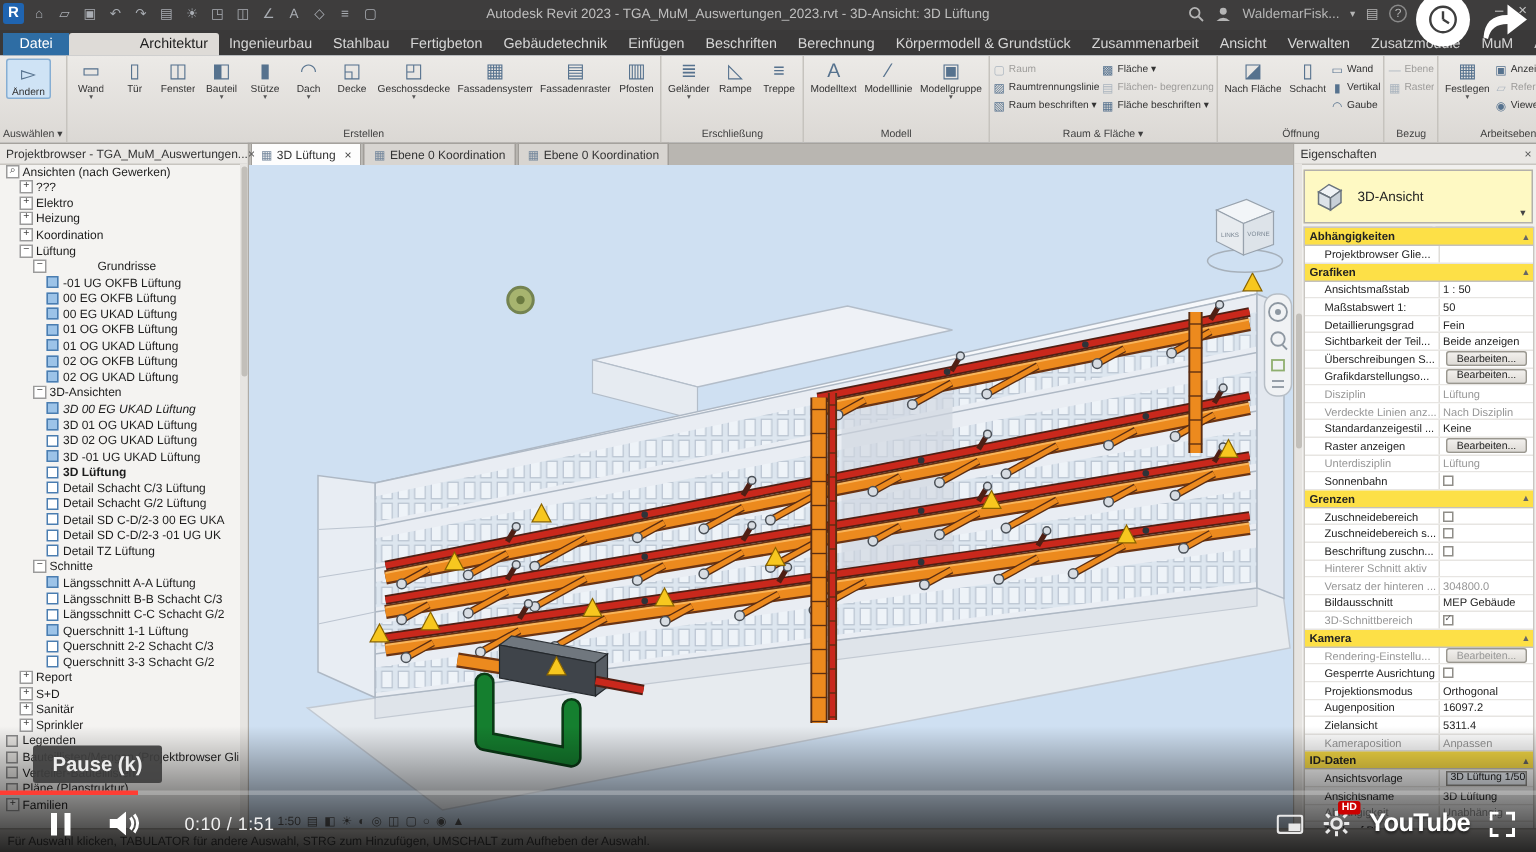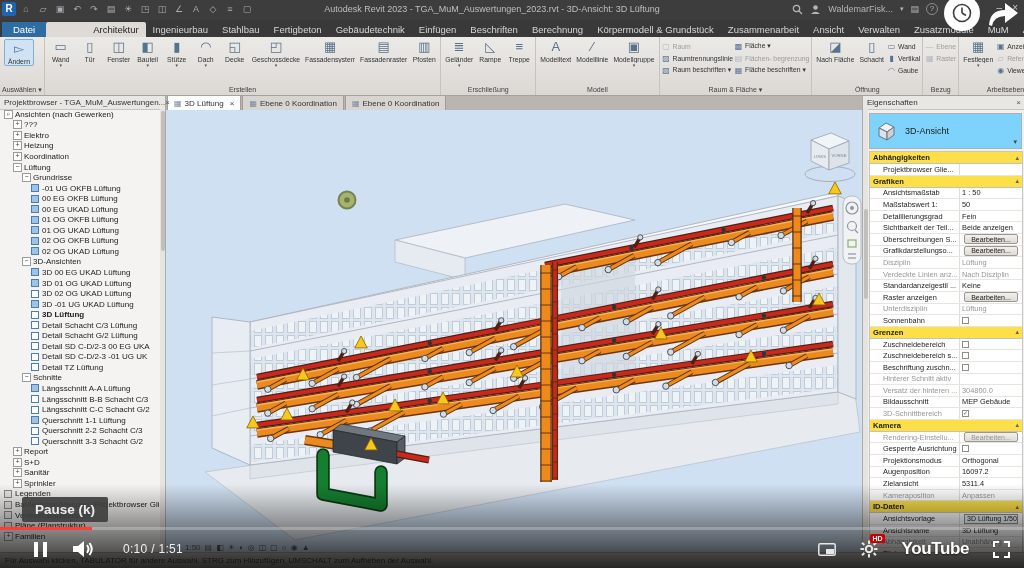--- a/index.html
+++ b/index.html
@@ -66,21 +66,21 @@
             align-items:flex-end;padding-left:2px;gap:1px;box-sizing:border-box;}
   .vtab{height:14px;display:flex;align-items:center;font-size:8px;padding:0 6px;background:#d8d5d1;color:#333;
         border:1px solid #a19e99;border-bottom:none;white-space:nowrap;}
   .vtab.active{background:#fdfdfd;}
   .vicon{font-size:8px;color:#74879c;margin-right:3px;}
   .vclose{margin-left:6px;font-size:8px;color:#444;}
   .viewport{position:absolute;left:0;top:15px;}
   .viewbar{position:absolute;left:20px;top:448px;display:flex;gap:4px;font-size:8px;color:#5c5c5c;z-index:3;}
 
   
-  .typesel{margin:3px 3px 2px 6px;height:34px;background:#7dd3fc;border:1px solid #b3b0ab;display:flex;align-items:center;}
+  .typesel{margin:3px 3px 2px 6px;height:34px;background:#fef9c3;border:1px solid #b3b0ab;display:flex;align-items:center;}
   .typesel .tname{font-size:9px;color:#222;margin-left:6px;}
   .typesel .arr{margin-left:auto;margin-right:4px;font-size:7px;color:#444;align-self:flex-end;margin-bottom:2px;}
   .comborow{margin:0 3px 2px 6px;height:14px;display:flex;gap:2px;}
   .combo{flex:1;border:1px solid #9a978f;background:#fff;font-size:7.4px;display:flex;align-items:center;
          padding:0 2px;white-space:nowrap;overflow:hidden;}
   .combo .arr{margin-left:auto;font-size:6px;color:#555;}
   .typedit{border:1px solid #9a978f;background:linear-gradient(#f4f2ef,#dfdcd7);font-size:7.2px;display:flex;
            align-items:center;padding:0 3px;gap:2px;white-space:nowrap;}
   .pgrid{position:absolute;left:6px;right:2px;top:56px;bottom:0;overflow:hidden;background:#fff;border:1px solid #c9c6c1;}
   .psec{height:11px;background:#fde047;border-bottom:1px solid #c4c1bc;font-weight:bold;font-size:7.6px;display:flex;
@@ -105,21 +105,21 @@
 
   
   .yt-shade{left:0;right:0;bottom:0;height:84px;background:linear-gradient(rgba(0,0,0,0),rgba(0,0,0,.82));
             z-index:8;pointer-events:none;}
   .yt-track{left:0;bottom:38px;width:1024px;height:3px;background:rgba(255,255,255,.25);z-index:9;}
   .yt-played{left:0;bottom:38px;height:3px;background:#ff3d33;z-index:10;}
   .yt-controls{left:0;right:0;bottom:0;height:38px;z-index:10;display:flex;align-items:center;color:#fff;}
   .pausebtn{display:flex;gap:5px;margin-left:34px;}
   .pausebtn div{width:4px;height:15px;background:#fff;}
   .yt-time{font-size:12px;color:#efefef;margin-left:28px;letter-spacing:.3px;}
-  .yt-right{margin-left:auto;display:flex;align-items:center;gap:24px;margin-right:14px;}
+  .yt-right{margin-left:auto;display:flex;align-items:center;gap:13px;margin-right:14px;}
   .yt-logo{font-size:17px;font-weight:bold;color:#fff;letter-spacing:-.4px;text-shadow:0 1px 2px rgba(0,0,0,.6);}
   .hdwrap{position:relative;width:18px;height:18px;}
   .hdbadge{position:absolute;right:-7px;top:-6px;background:#c00;color:#fff;font-size:7px;font-weight:bold;
            padding:1px 2px;border-radius:2px;}
   .tooltip{left:22px;bottom:46px;background:rgba(62,62,62,.92);color:#ececec;font-size:13.5px;font-weight:bold;
            padding:5px 13px;border-radius:2px;z-index:10;}
   .watchlater{left:944px;top:-5px;width:36px;height:36px;border-radius:50%;background:#fff;z-index:9;
               display:flex;align-items:center;justify-content:center;}
   .sharearrow{left:986px;top:0;z-index:9;}
 </style>
@@ -409,21 +409,21 @@
         <span>Heizung</span>
       </div>
       <div class="trow" style="padding-left: 11px;">
         <span class="texp">+</span>
         <span>Koordination</span>
       </div>
       <div class="trow" style="padding-left: 11px;">
         <span class="texp">−</span>
         <span>Lüftung</span>
       </div>
-      <div class="trow" style="padding-left: 20px;">
+      <div class="trow" style="padding-left: 20px; gap: 32px;">
         <span class="texp">−</span>
         <span>Grundrisse</span>
       </div>
       <div class="trow" style="padding-left: 29px;">
         <span class="tico viewf"></span>
         <span>-01 UG OKFB Lüftung</span>
       </div>
       <div class="trow" style="padding-left: 29px;">
         <span class="tico viewf"></span>
         <span>00 EG OKFB Lüftung</span>
@@ -445,21 +445,21 @@
         <span>02 OG OKFB Lüftung</span>
       </div>
       <div class="trow" style="padding-left: 29px;">
         <span class="tico viewf"></span>
         <span>02 OG UKAD Lüftung</span>
       </div>
       <div class="trow" style="padding-left: 20px;">
         <span class="texp">−</span>
         <span>3D-Ansichten</span>
       </div>
-      <div class="trow" style="padding-left: 29px;">
+      <div class="trow" style="padding-left: 29px; font-style: italic;">
         <span class="tico viewf"></span>
         <span>3D 00 EG UKAD Lüftung</span>
       </div>
       <div class="trow" style="padding-left: 29px;">
         <span class="tico viewf"></span>
         <span>3D 01 OG UKAD Lüftung</span>
       </div>
       <div class="trow" style="padding-left: 29px;">
         <span class="tico viewo"></span>
         <span>3D 02 OG UKAD Lüftung</span>

